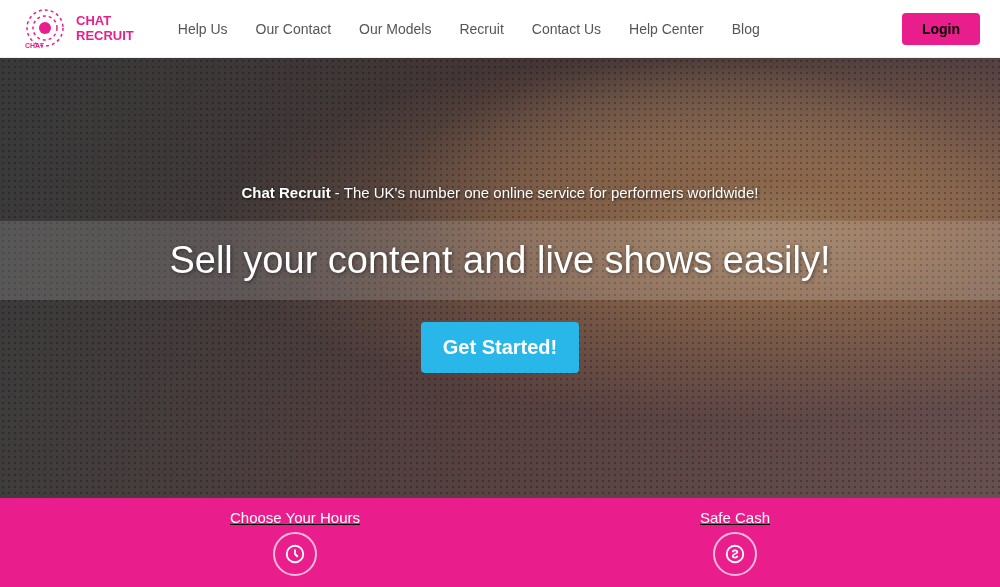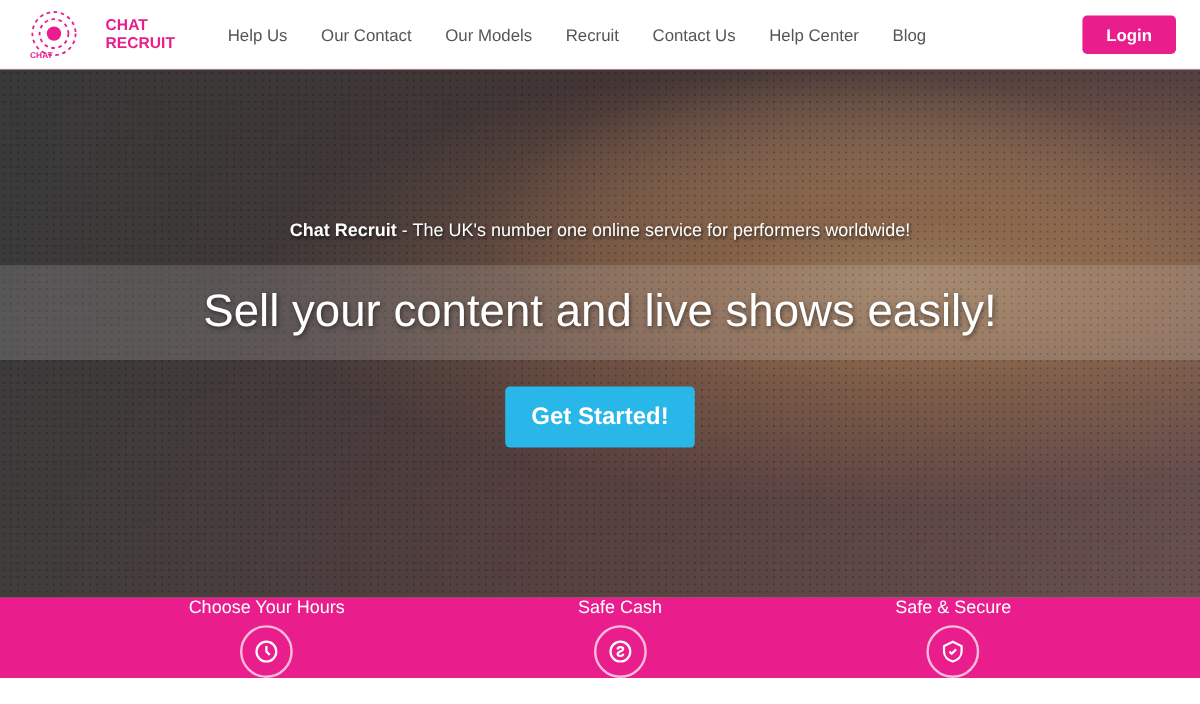--- a/index.html
+++ b/index.html
@@ -12,21 +12,20 @@
       background: #fff;
       padding: 0 20px;
       height: 58px;
       border-bottom: 1px solid #eee;
     }
     .logo-area {
       display: flex;
       align-items: center;
       margin-right: 30px;
       text-decoration: none;
-      gap: 12px;
     }
     .logo-icon {
       width: 50px;
       height: 45px;
       margin-right: 6px;
     }
     .nav {
       display: flex;
       align-items: center;
       gap: 0px;
@@ -35,37 +34,37 @@
     .nav-item {
       color: #555;
       font-size: 14px;
       text-decoration: none;
       padding: 0 14px;
       cursor: pointer;
       white-space: nowrap;
     }
     .login-btn {
       background: #e91e8c;
-      color: #ffffff;
+      color: #000000;
       border: none;
       border-radius: 4px;
       padding: 8px 20px;
       font-size: 14px;
       cursor: pointer;
       font-weight: bold;
       margin-left: auto;
     }
 
     
     .hero {
       position: relative;
       width: 1000px;
       height: 440px;
       overflow: hidden;
-      background: #be185d;
+      background: #14532d;
     }
     .hero-bg {
       position: absolute;
       inset: 0;
       background: linear-gradient(to right, rgba(60,60,60,0.85) 0%, rgba(80,60,60,0.5) 50%, rgba(100,80,80,0.4) 100%);
       z-index: 1;
     }
     
     .hero-img-sim {
       position: absolute;
@@ -123,25 +122,26 @@
       border-radius: 4px;
       padding: 14px 22px;
       font-size: 20px;
       cursor: pointer;
       font-weight: bold;
     }
 
     
     .features {
       background: #e91e8c;
-      height: 67px;
+      height: 89px;
       display: flex;
       align-items: center;
       justify-content: space-around;
       padding: 0 60px;
+      text-decoration: underline;
     }
     .feature-item {
       display: flex;
       flex-direction: column;
       align-items: center;
       gap: 6px;
     }
     .feature-label {
       color: #fff;
       font-size: 15px;
@@ -218,22 +218,13 @@
   </div>
   <div class="feature-item">
     <span class="feature-label">Safe Cash</span>
     <div class="feature-icon-circle">
       <svg width="22" height="22" viewBox="0 0 24 24" fill="none" stroke="white" stroke-width="2">
         <circle cx="12" cy="12" r="9"></circle>
         <path d="M12 7v1M12 16v1M9.5 10a2.5 2 0 0 1 5 0c0 1.5-5 2-5 4a2.5 2 0 0 0 5 0"></path>
       </svg>
     </div>
   </div>
-  <div class="feature-item">
-    <span class="feature-label">Safe &amp; Secure</span>
-    <div class="feature-icon-circle">
-      <svg width="22" height="22" viewBox="0 0 24 24" fill="none" stroke="white" stroke-width="2">
-        <path d="M12 3l8 4v5c0 5-4 8-8 9-4-1-8-4-8-9V7z"></path>
-        <path d="M9 12l2 2 4-4"></path>
-      </svg>
-    </div>
-  </div>
 </div>
 
 </body></html>

